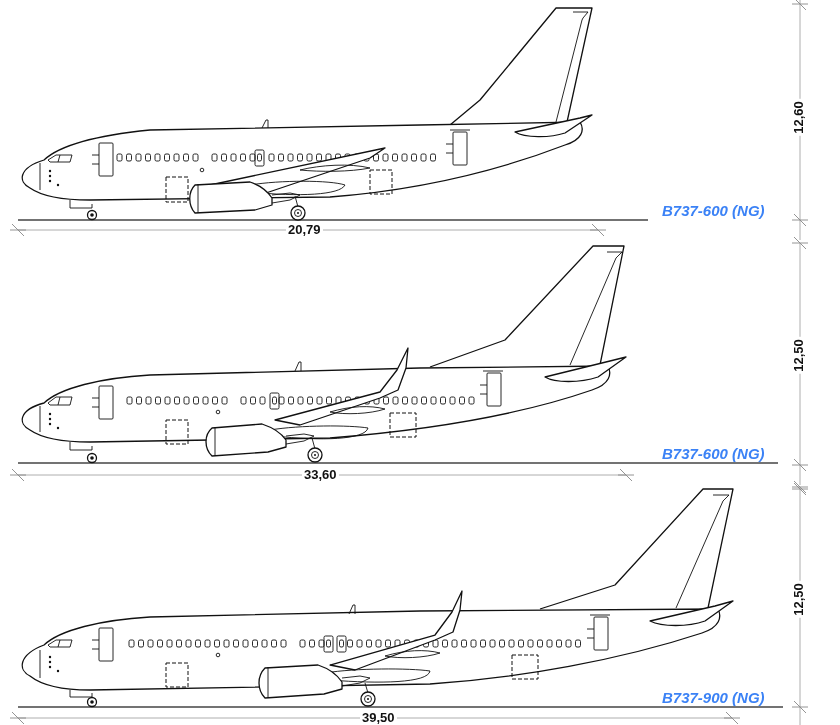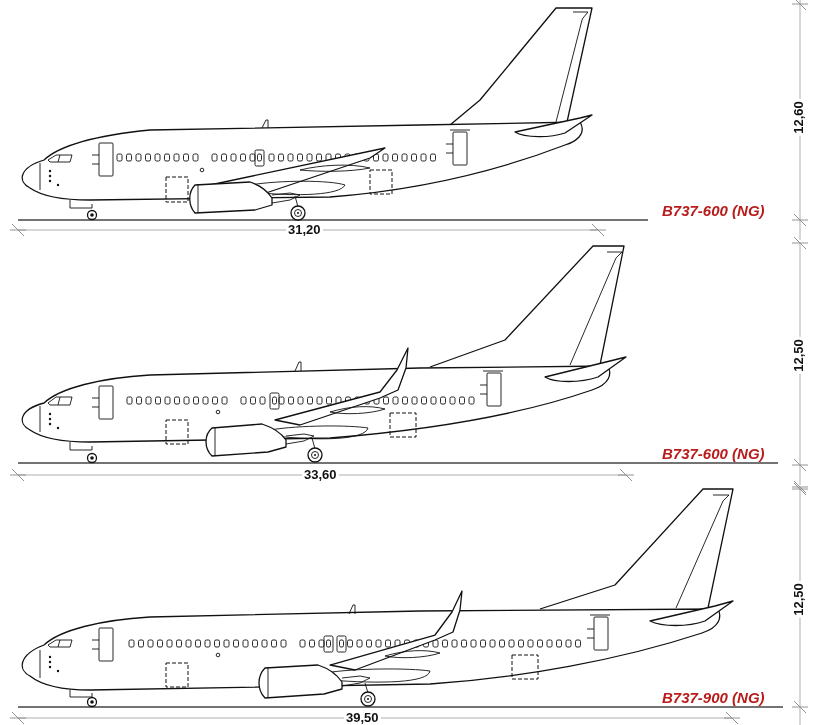--- a/index.html
+++ b/index.html
@@ -3,21 +3,21 @@
 <meta charset="utf-8">
 <style>
   html,body{margin:0;padding:0;background:#fff;}
   body{width:840px;height:725px;position:relative;overflow:hidden;font-family:"Liberation Sans",sans-serif;}
   svg{position:absolute;left:0;top:0;}
   .fill{fill:#fff;stroke:#111;stroke-width:1.3;stroke-linejoin:round;}
   .thin{fill:none;stroke:#111;stroke-width:0.9;}
   .dash{fill:none;stroke:#111;stroke-width:1;stroke-dasharray:4 2;}
   .ground{stroke:#444;stroke-width:1.6;}
   .dim{stroke:#999;stroke-width:0.8;}
-  .label{position:absolute;font-weight:bold;font-style:italic;font-size:15px;color:#b91c1c;white-space:nowrap;}
+  .label{position:absolute;font-weight:bold;font-style:italic;font-size:15px;color:#3b82f6;white-space:nowrap;}
   .dimtxt{position:absolute;font-weight:bold;font-size:13px;color:#111;background:#fff;padding:0 2px;white-space:nowrap;}
   .vdim{position:absolute;font-weight:bold;font-size:13px;color:#111;background:#fff;transform:rotate(-90deg);transform-origin:center;white-space:nowrap;padding:0 2px;}
   .window{fill:#fff;stroke:#111;stroke-width:0.9;}
 </style>
 </head>
 <body>
 
 <svg width="840" height="725" viewBox="0 0 840 725">
   <defs>
 
@@ -309,22 +309,22 @@
       <circle cx="92" cy="702" r="1.8" fill="#111"></circle>
     <path class="thin" d="M365 683 L368 693"></path>
     <circle class="fill" cx="368" cy="699" r="7"></circle>
       <circle class="thin" cx="368" cy="699" r="3.5"></circle>
       <circle cx="368" cy="699" r="1" fill="#111"></circle>
     <circle class="thin" cx="218" cy="655" r="1.8"></circle>
   </g>
 </svg>
 
 <div class="label" style="left:662px;top:202px;">B737-600 (NG)</div>
-<div class="dimtxt" style="left:286px;top:222px;">31,20</div>
+<div class="dimtxt" style="left:286px;top:222px;">20,79</div>
 <div class="vdim" style="left:780px;top:110px;">12,60</div>
 
 <div class="label" style="left:662px;top:445px;">B737-600 (NG)</div>
 <div class="dimtxt" style="left:302px;top:467px;text-align:center;">33,60</div>
 <div class="vdim" style="left:780px;top:348px;">12,50</div>
 
 <div class="label" style="left:662px;top:689px;">B737-900 (NG)</div>
-<div class="dimtxt" style="left:344px;top:710px;">39,50</div>
+<div class="dimtxt" style="left:360px;top:710px;">39,50</div>
 <div class="vdim" style="left:780px;top:592px;">12,50</div>
 
 </body></html>

